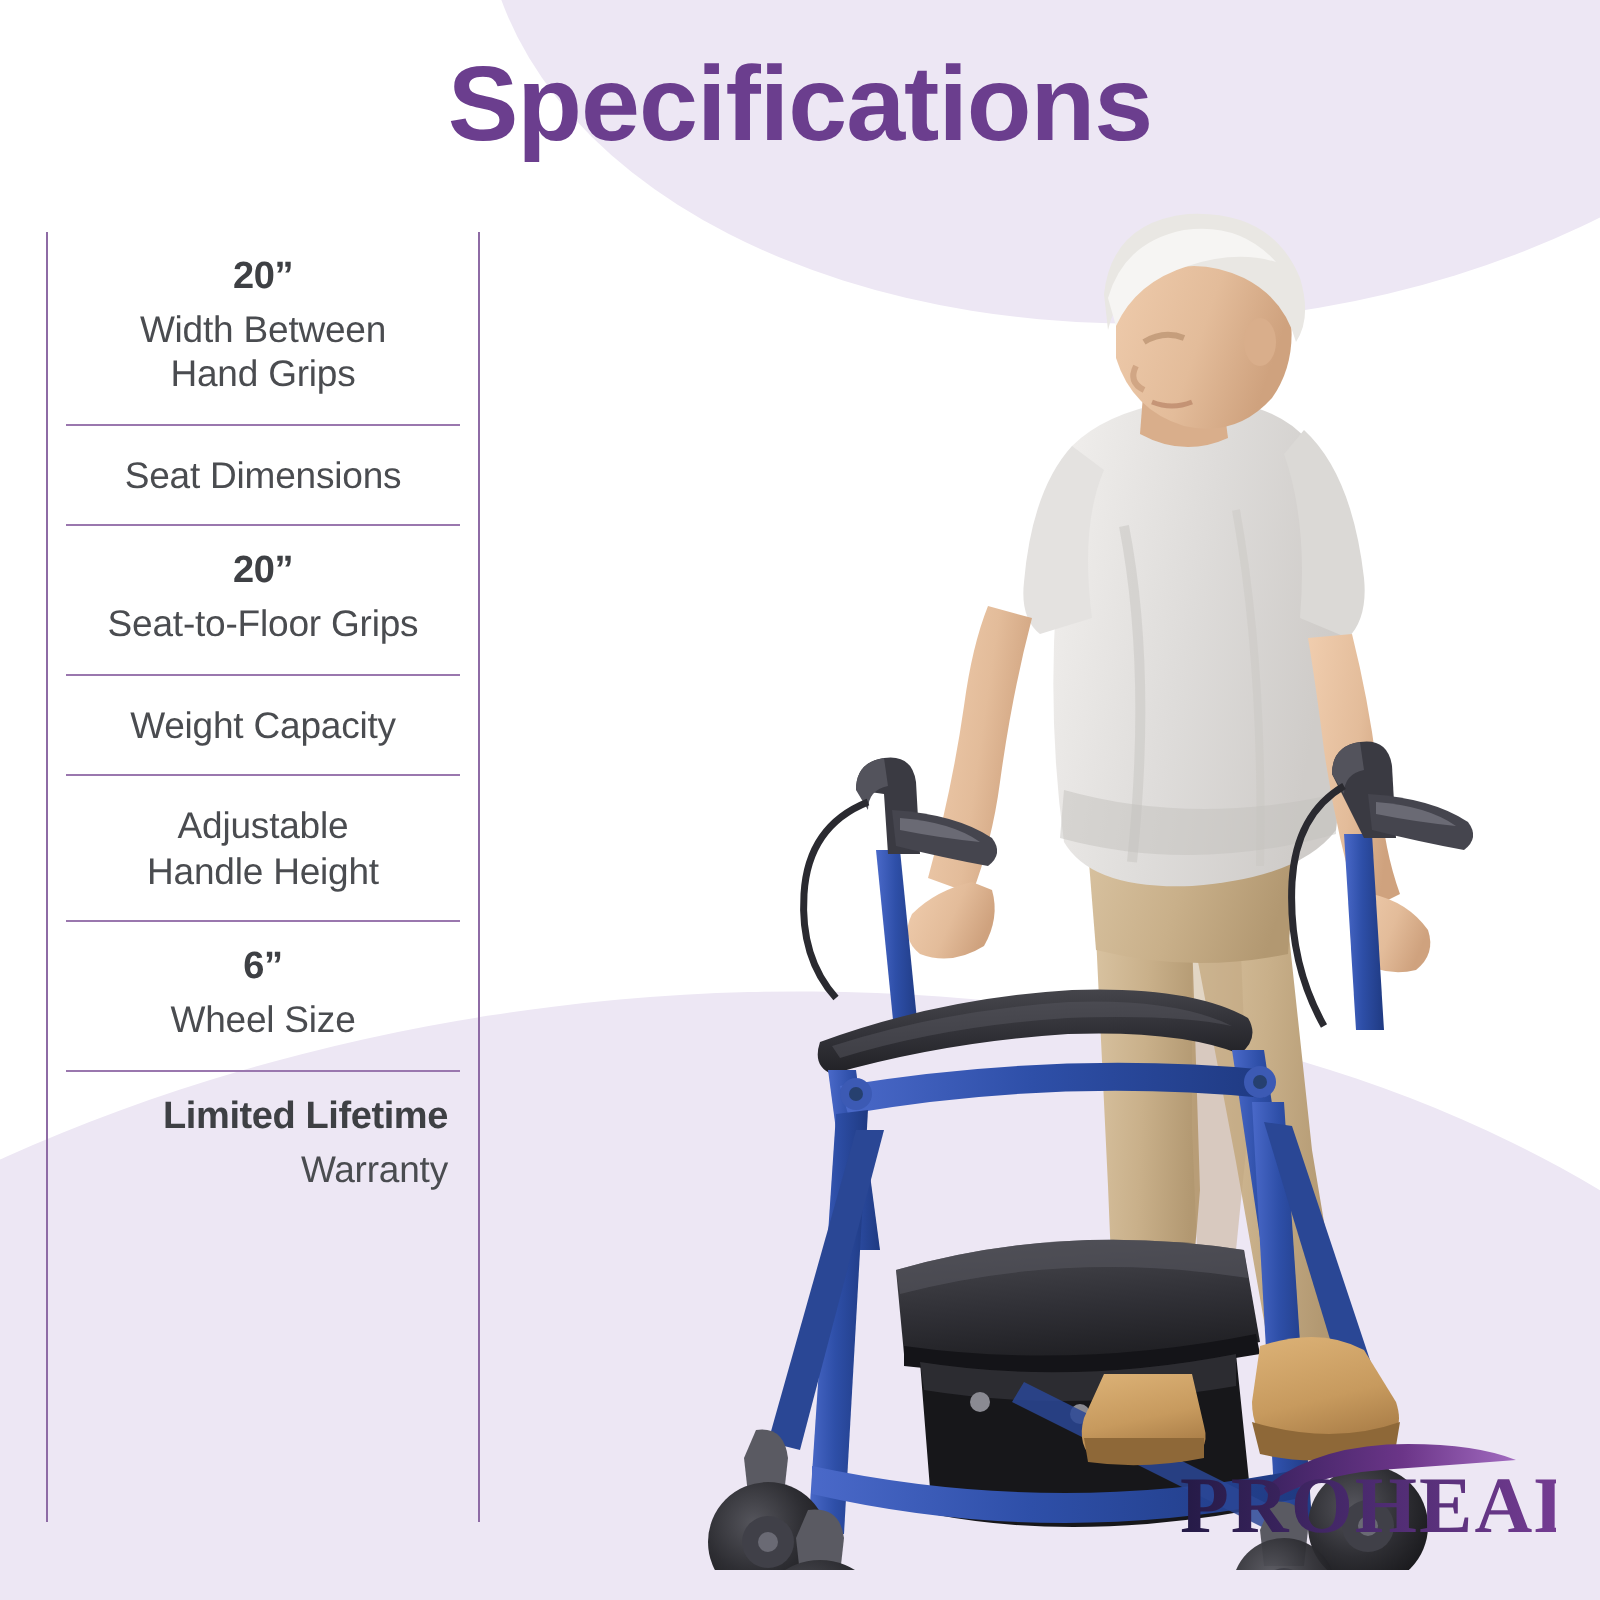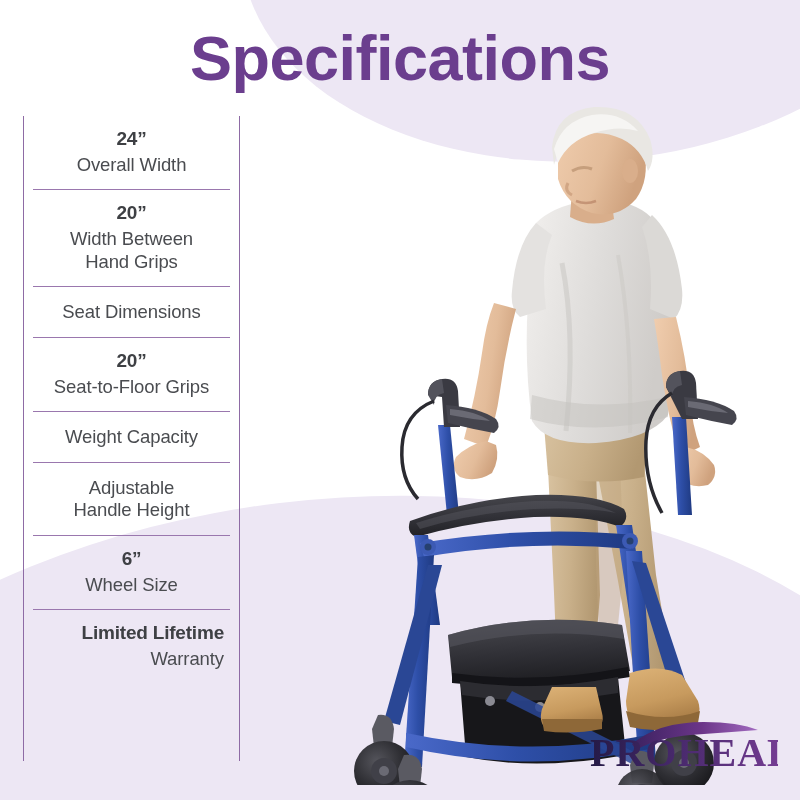--- a/index.html
+++ b/index.html
@@ -45,21 +45,21 @@
     pointer-events: none;
   }
 
   
   .title {
     position: absolute;
     top: 22px;
     left: 0;
     width: 800px;
     text-align: center;
-    font-size: 63px;
+    font-size: 53px;
     font-weight: bold;
     letter-spacing: -0.5px;
     color: #6B3E8E;
     z-index: 6;
   }
 
   
   .spec-frame {
     position: absolute;
     left: 23px;
@@ -135,24 +135,20 @@
 
   <div class="wash-top-right"></div>
   <div class="wash-bottom-left"></div>
 
   <div class="title">Specifications</div>
 
   <div class="spec-frame"></div>
 
   <div class="spec-list">
     <div class="spec-row">
-      <div class="spec-value">24”</div>
-      <div class="spec-label">Overall Width</div>
-    </div>
-    <div class="spec-row">
       <div class="spec-value">20”</div>
       <div class="spec-label">Width Between<br>Hand Grips</div>
     </div>
     <div class="spec-row">
       <div class="spec-label">Seat Dimensions</div>
     </div>
     <div class="spec-row">
       <div class="spec-value">20”</div>
       <div class="spec-label">Seat-to-Floor Grips</div>
     </div>

